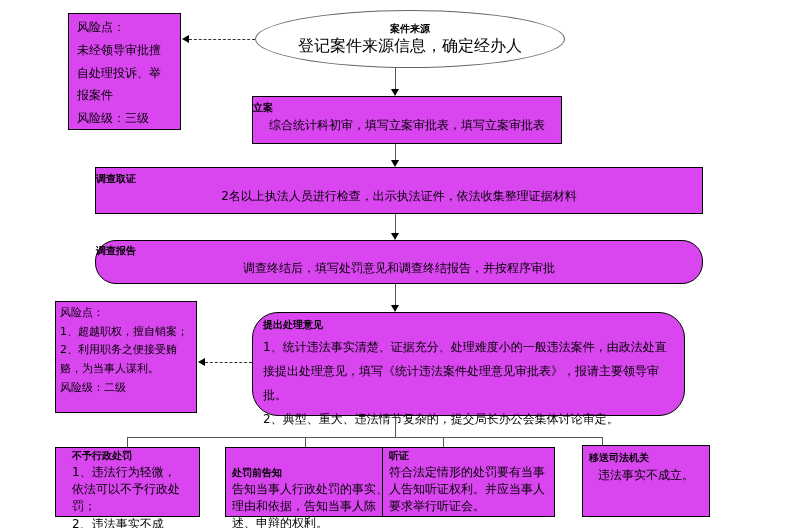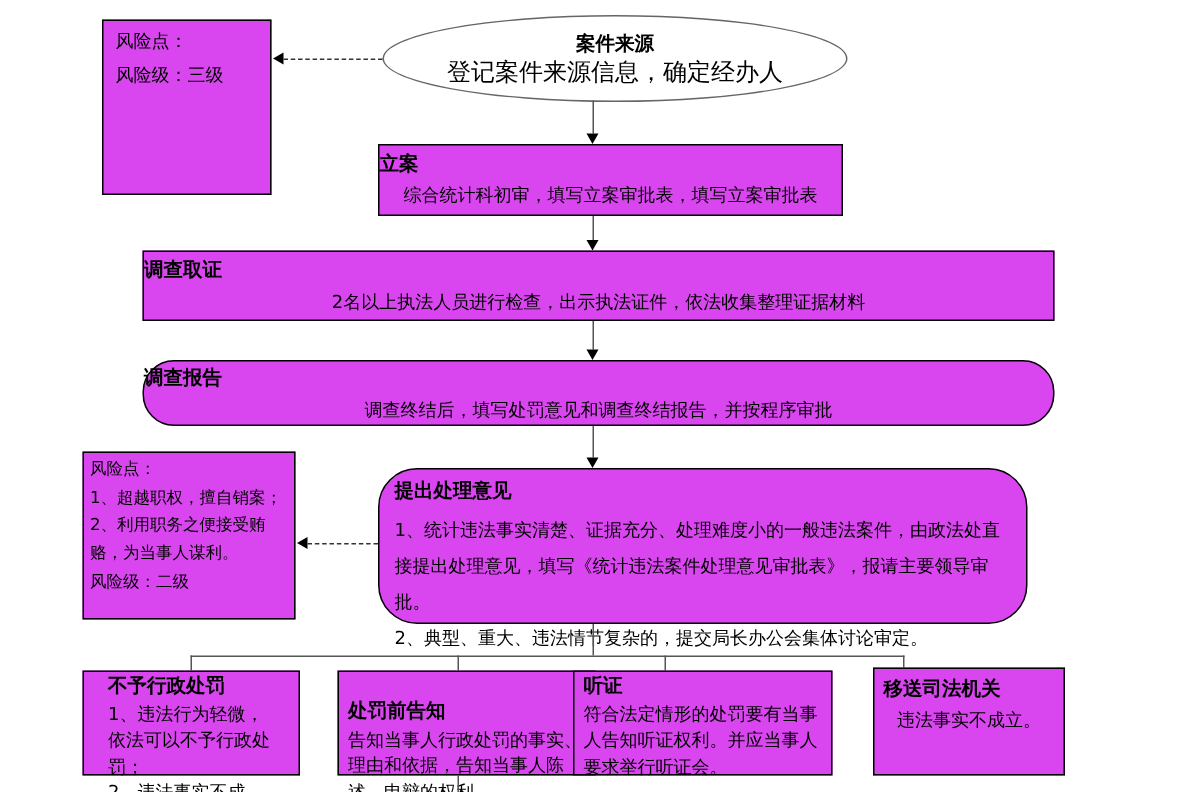--- a/index.html
+++ b/index.html
@@ -10,21 +10,21 @@
   }
   .box{
     position:absolute;border:1px solid #000;background:#d946ef;
     box-sizing:border-box;font-size:12px;line-height:1.6;
   }
   .oval{
     position:absolute;border:1px solid #666;border-radius:50%;
     background:#fff;box-sizing:border-box;text-align:center;
     display:flex;flex-direction:column;justify-content:center;
   }
-  .ttl{font-weight:bold;font-size:13px;}
+  .ttl{font-weight:bold;font-size:10px;}
   .ctr{text-align:center;}
   .vline{position:absolute;width:1px;background:#555;}
   .hline{position:absolute;height:1px;background:#555;}
   .dash{position:absolute;height:0;border-top:1px dashed #333;}
   .arrow-down{position:absolute;width:0;height:0;
     border-left:4px solid transparent;border-right:4px solid transparent;
     border-top:7px solid #000;}
   .arrow-left{position:absolute;width:0;height:0;
     border-top:4px solid transparent;border-bottom:4px solid transparent;
     border-right:7px solid #000;}
@@ -35,20 +35,21 @@
 
 <div class="canvas">
 
   <div class="oval" style="left:255px;top:10px;width:310px;height:58px;">
     <div class="ttl">案件来源</div>
     <div class="ctr">登记案件来源信息，确定经办人</div>
   </div>
 
   <div class="box risk" style="left:68px;top:13px;width:113px;height:117px;">
     <div>风险点：</div>
+    <div>未经领导审批擅自处理投诉、举报案件</div>
     <div>风险级：三级</div>
   </div>
 
   <div class="arrow-left" style="left:182px;top:35px;"></div>
   <div class="dash" style="left:189px;top:39px;width:66px;"></div>
 
   <div class="vline" style="left:395px;top:67px;height:22px;"></div>
   <div class="arrow-down" style="left:391px;top:89px;"></div>
 
   <div class="box" style="left:252px;top:96px;width:310px;height:48px;padding-top:3px;">

